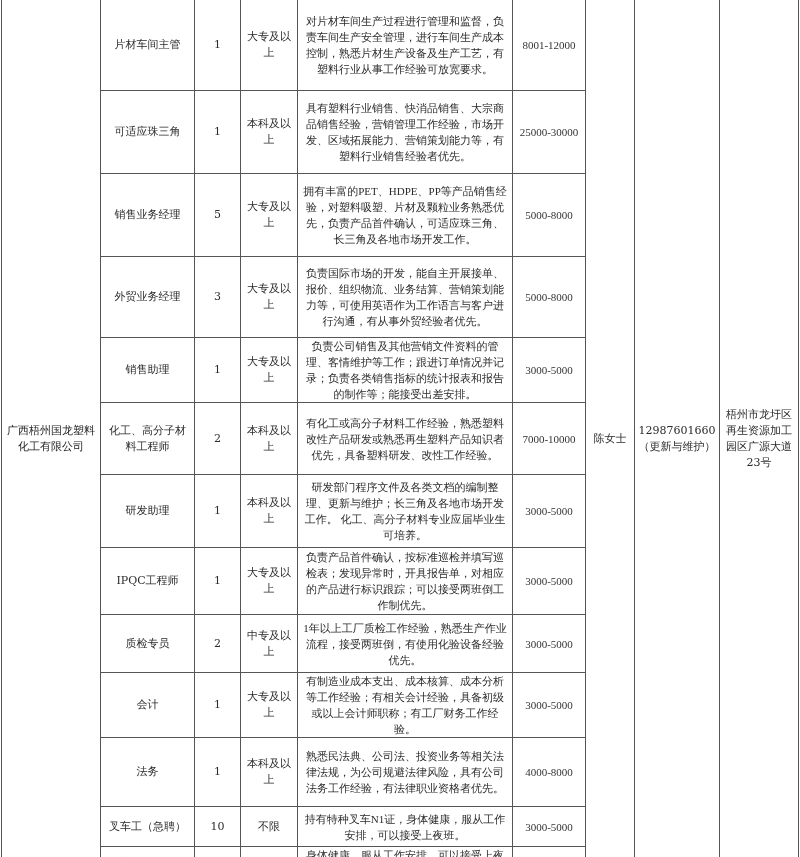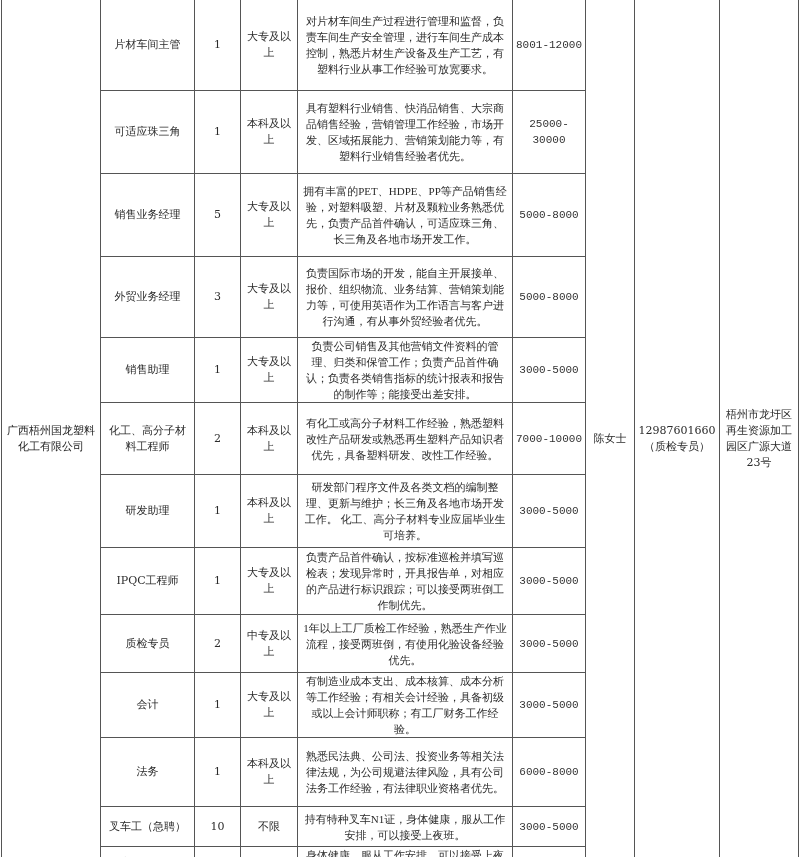--- a/index.html
+++ b/index.html
@@ -1,20 +1,20 @@
 <!DOCTYPE html>
 <html><head>
 <meta charset="utf-8">
 <style>
   html, body { margin: 0; padding: 0; background: #ffffff; }
   body { width: 800px; height: 857px; overflow: hidden; font-family: "DejaVu Serif", "Liberation Serif", serif; color: #2b2b2b; }
   table.jobs { border-collapse: collapse; table-layout: fixed; position: absolute; left: 1px; top: -2px; width: 797px; }
   table.jobs td { border: 1px solid #555; text-align: center; vertical-align: middle; padding: 0 3px; font-size: 11px; line-height: 16px; overflow: hidden; }
   td.desc { font-size: 10px; line-height: 16px; padding: 0 4px; font-family: Liberation Serif, serif; }
-  td.salary { font-family: Liberation Mono, monospace; font-size: 11.5px; color: #333; }
+  td.salary { font-family: Liberation Serif, serif; font-size: 11.5px; color: #333; }
   td.company { font-size: 13px; line-height: 20px; color: #222; }
   td.contact { font-size: 12px; }
   td.phone { font-size: 11.5px; line-height: 17px; }
   td.address { font-size: 12px; line-height: 18px; }
 </style>
 </head>
 <body>
 
 <table class="jobs">
   <colgroup>
@@ -32,21 +32,21 @@
     <tr style="height:92px">
       <td class="company" rowspan="13">广西梧州国龙塑料化工有限公司</td>
       <td>片材车间主管</td>
       <td>1</td>
       <td>大专及以上</td>
       <td class="desc">对片材车间生产过程进行管理和监督，负责车间生产安全管理，进行车间生产成本控制，熟悉片材生产设备及生产工艺，有塑料行业从事工作经验可放宽要求。</td>
       <td class="salary">8001-12000</td>
       <td class="contact" rowspan="13">陈女士</td>
       <td class="phone" rowspan="13">
         <div>12987601660</div>
-        <div>（质检专员）</div>
+        <div>（更新与维护）</div>
       </td>
       <td class="address" rowspan="13">梧州市龙圩区再生资源加工园区广源大道23号</td>
     </tr>
     <tr style="height:83px">
       <td>可适应珠三角</td>
       <td>1</td>
       <td>本科及以上</td>
       <td class="desc">具有塑料行业销售、快消品销售、大宗商品销售经验，营销管理工作经验，市场开发、区域拓展能力、营销策划能力等，有塑料行业销售经验者优先。</td>
       <td class="salary">25000-30000</td>
     </tr>
@@ -61,21 +61,21 @@
       <td>外贸业务经理</td>
       <td>3</td>
       <td>大专及以上</td>
       <td class="desc">负责国际市场的开发，能自主开展接单、报价、组织物流、业务结算、营销策划能力等，可使用英语作为工作语言与客户进行沟通，有从事外贸经验者优先。</td>
       <td class="salary">5000-8000</td>
     </tr>
     <tr style="height:49px">
       <td>销售助理</td>
       <td>1</td>
       <td>大专及以上</td>
-      <td class="desc">负责公司销售及其他营销文件资料的管理、归类和保管工作；负责产品首件确认；负责各类销售指标的统计报表和报告的制作等；能接受出差安排。</td>
+      <td class="desc">负责公司销售及其他营销文件资料的管理、客情维护等工作；跟进订单情况并记录；负责各类销售指标的统计报表和报告的制作等；能接受出差安排。</td>
       <td class="salary">3000-5000</td>
     </tr>
     <tr style="height:72px">
       <td>化工、高分子材料工程师</td>
       <td>2</td>
       <td>本科及以上</td>
       <td class="desc">有化工或高分子材料工作经验，熟悉塑料改性产品研发或熟悉再生塑料产品知识者优先，具备塑料研发、改性工作经验。</td>
       <td class="salary">7000-10000</td>
     </tr>
     <tr style="height:73px">
@@ -104,21 +104,21 @@
       <td>1</td>
       <td>大专及以上</td>
       <td class="desc">有制造业成本支出、成本核算、成本分析等工作经验；有相关会计经验，具备初级或以上会计师职称；有工厂财务工作经验。</td>
       <td class="salary">3000-5000</td>
     </tr>
     <tr style="height:69px">
       <td>法务</td>
       <td>1</td>
       <td>本科及以上</td>
       <td class="desc">熟悉民法典、公司法、投资业务等相关法律法规，为公司规避法律风险，具有公司法务工作经验，有法律职业资格者优先。</td>
-      <td class="salary">6000-8000</td>
+      <td class="salary">4000-8000</td>
     </tr>
     <tr style="height:40px">
       <td>叉车工（急聘）</td>
       <td>10</td>
       <td>不限</td>
       <td class="desc">持有特种叉车N1证，身体健康，服从工作安排，可以接受上夜班。</td>
       <td class="salary">3000-5000</td>
     </tr>
     <tr style="height:29px">
       <td>生产工（急聘）</td>

